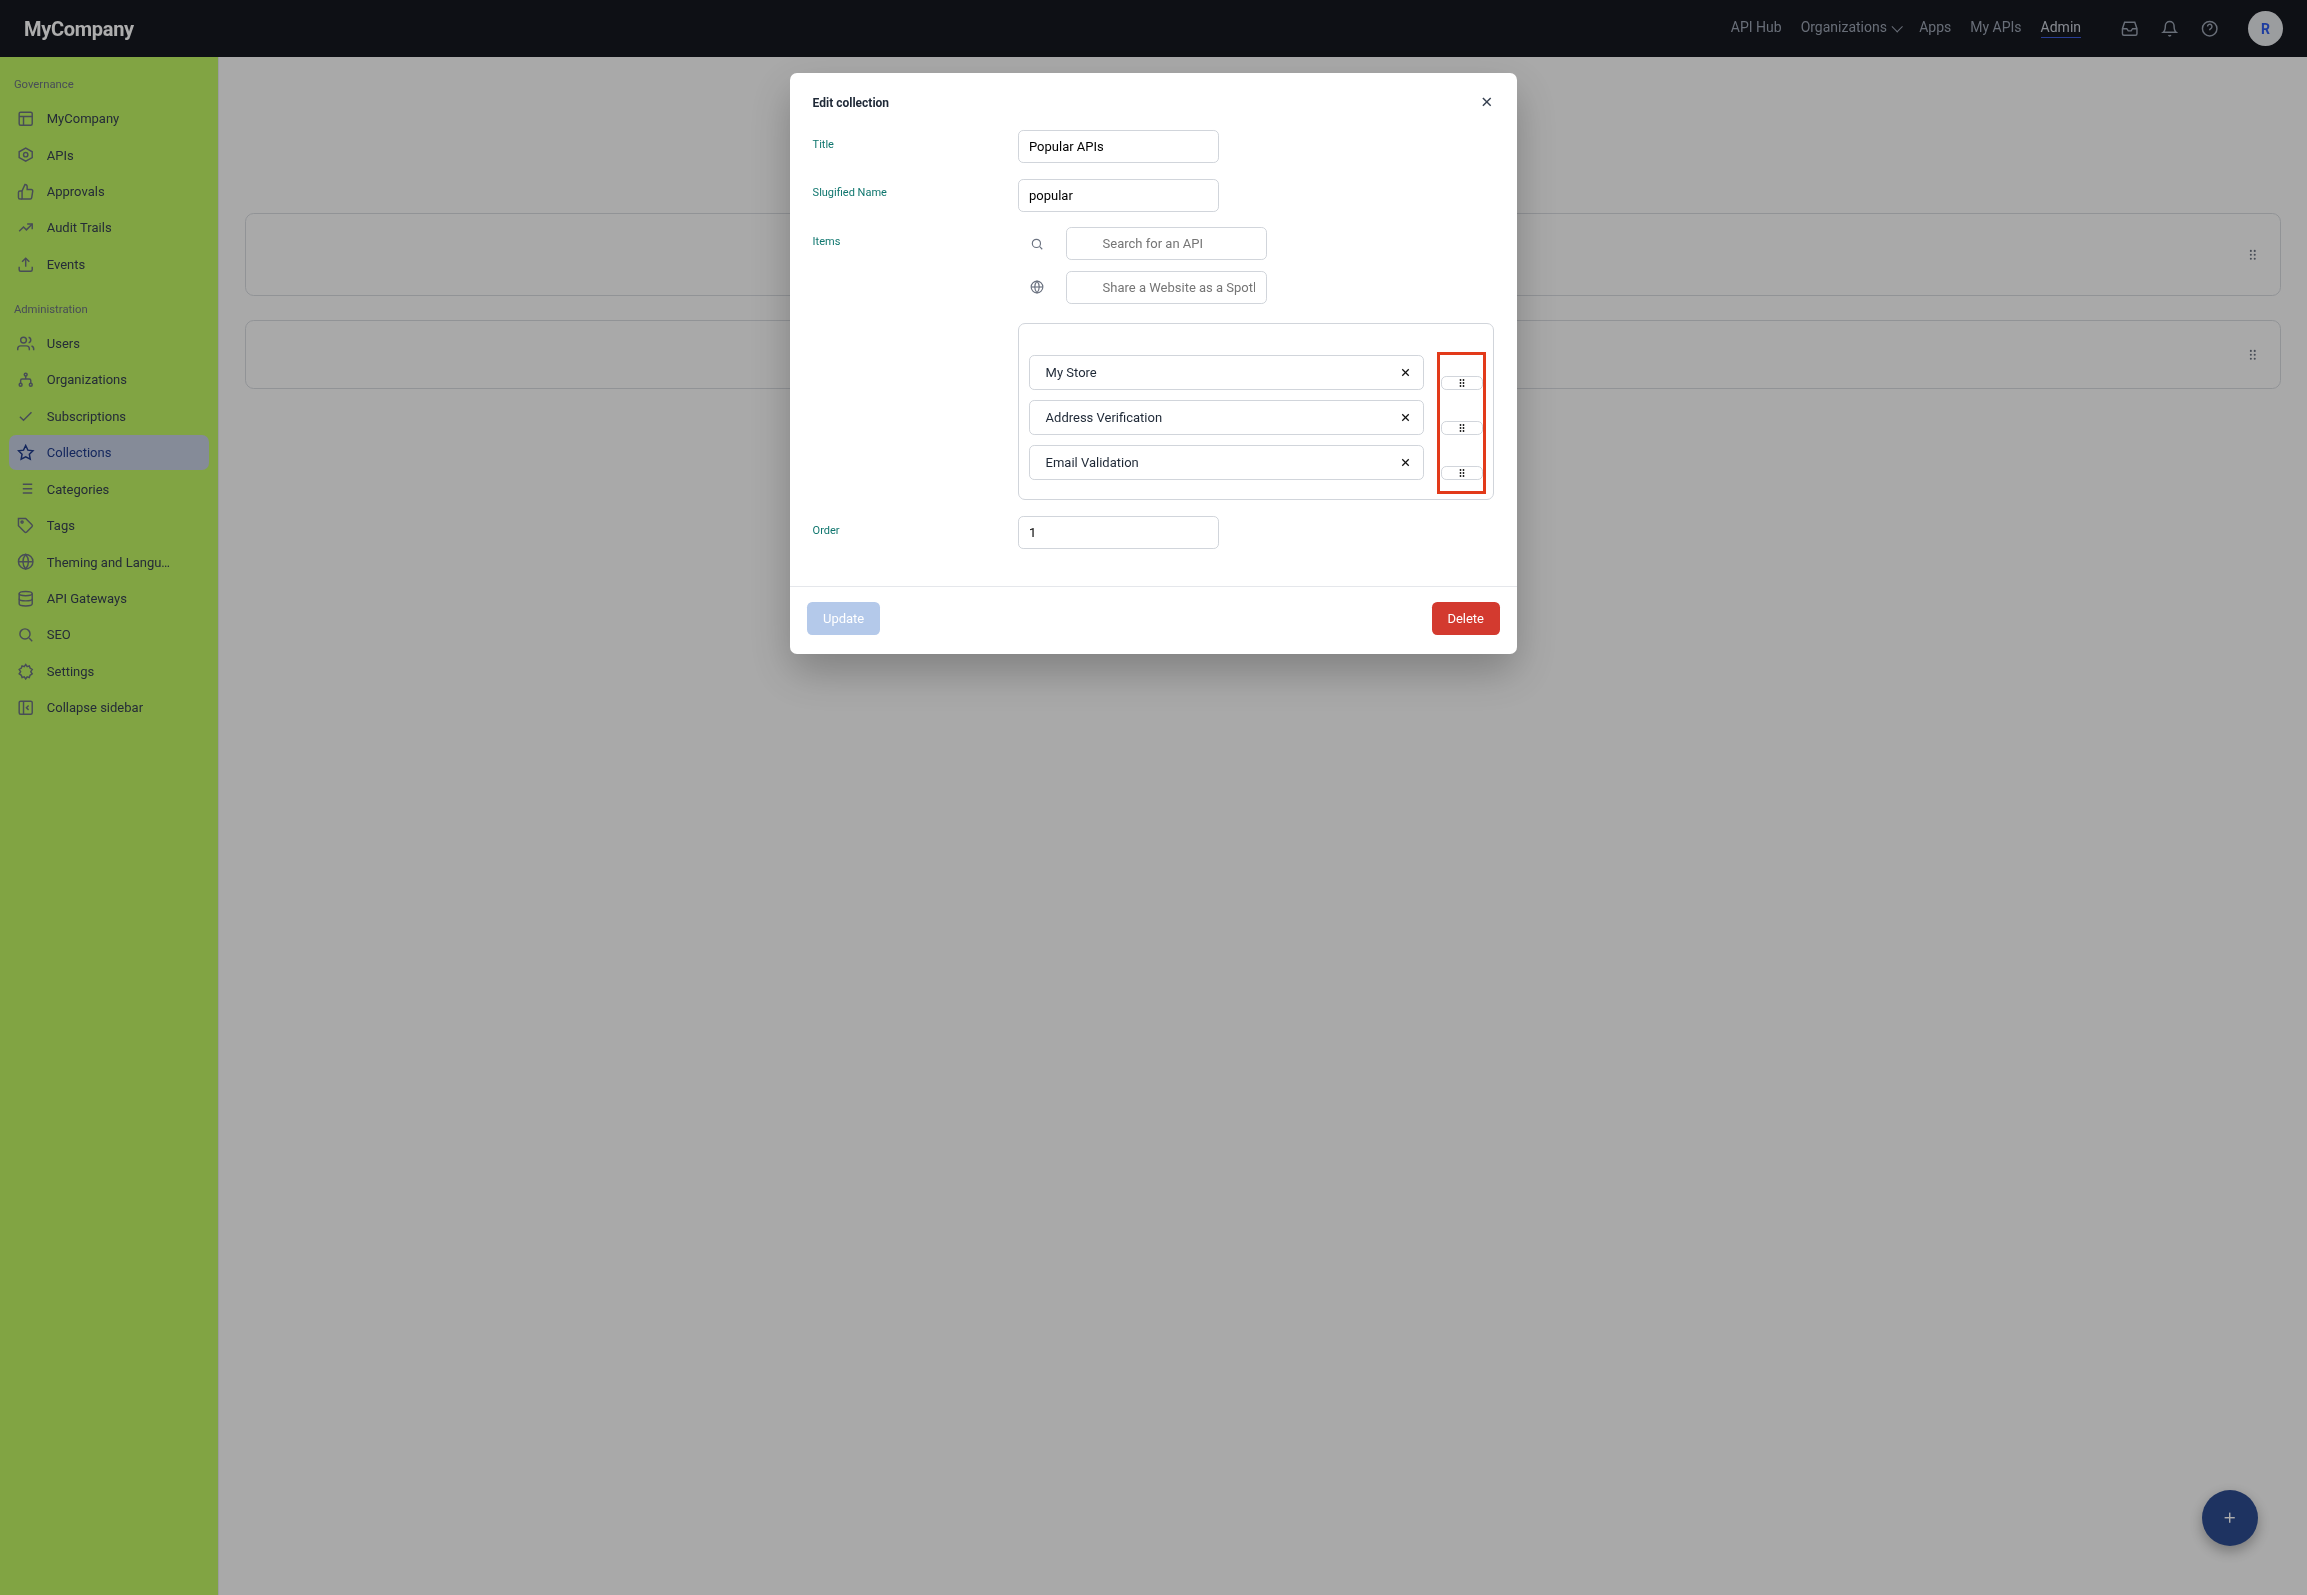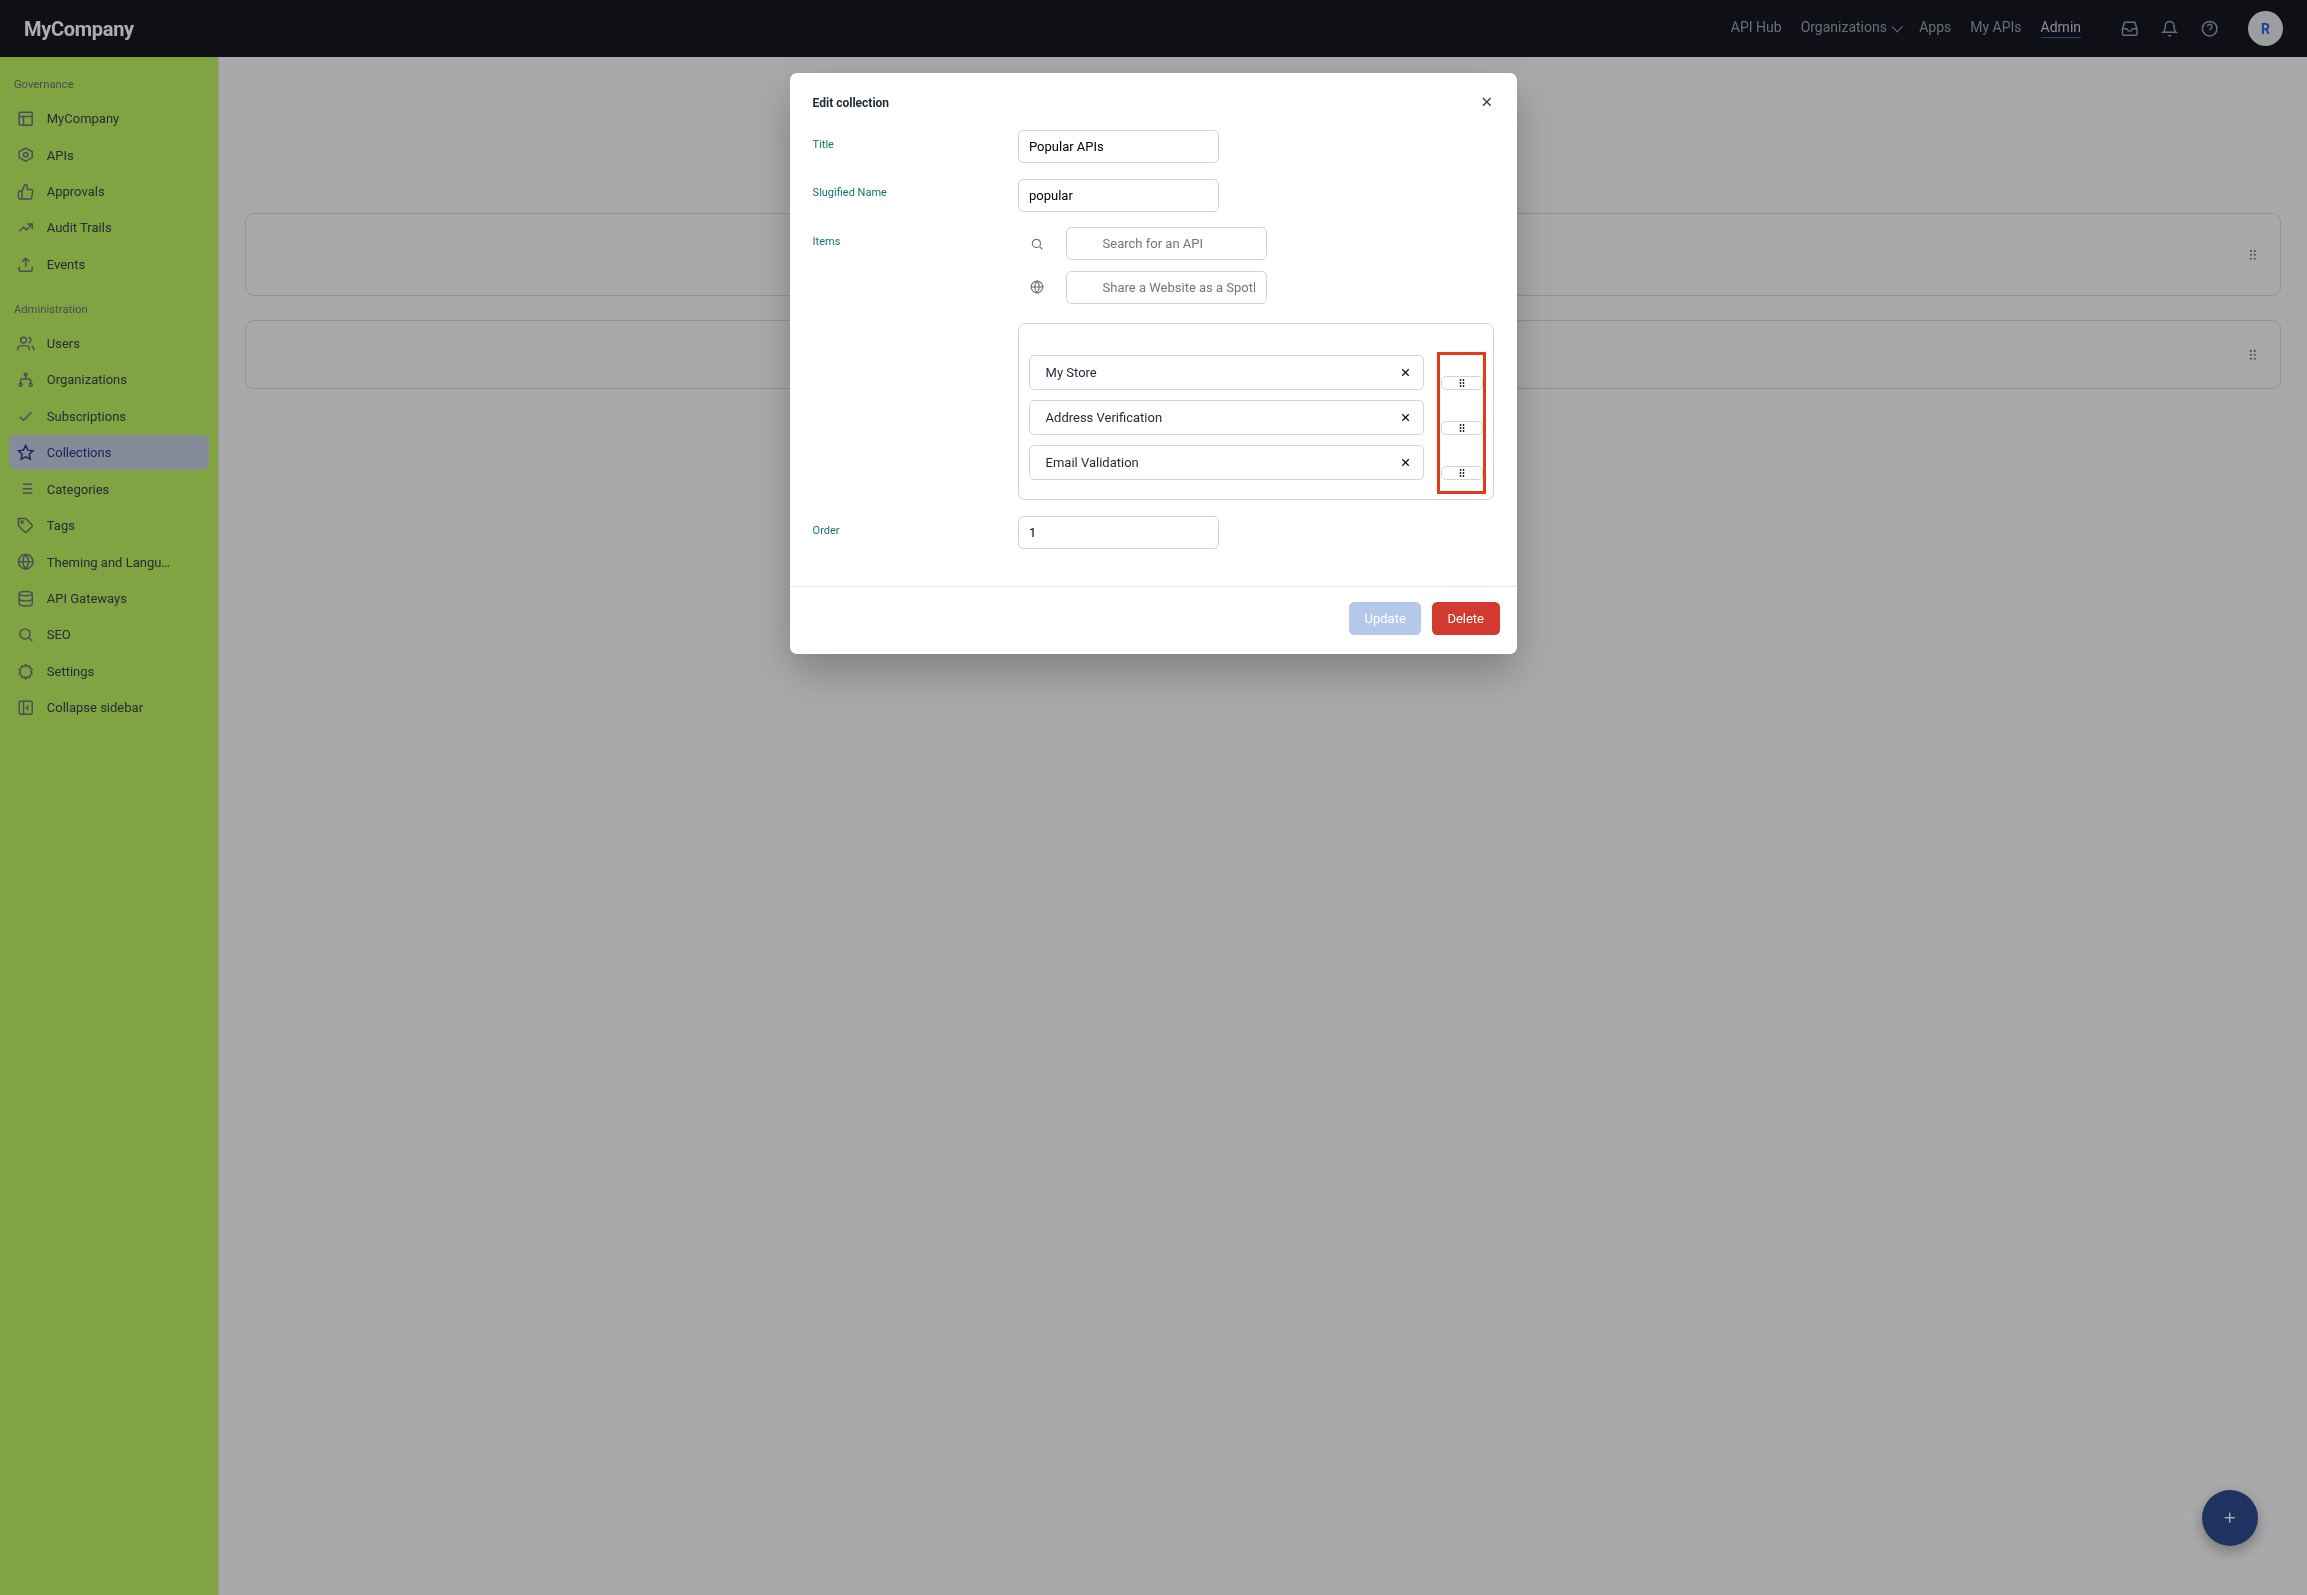--- a/index.html
+++ b/index.html
@@ -229,21 +229,21 @@
   .highlight-box {
     position: absolute;
     border: 3.5px solid #e23a1a;
     pointer-events: none;
   }
 
   .modal-foot {
     border-top: 0.9px solid #e5e7eb;
     padding: 15.6px 17.4px 19px;
     display: flex;
-    justify-content: flex-end;
+    justify-content: space-between;
     gap: 10.4px;
   }
   .btn {
     height: 33px;
     padding: 0 15.6px;
     border: none;
     border-radius: 5.2px;
     font-size: 13px;
     cursor: pointer;
     font-family: inherit;

